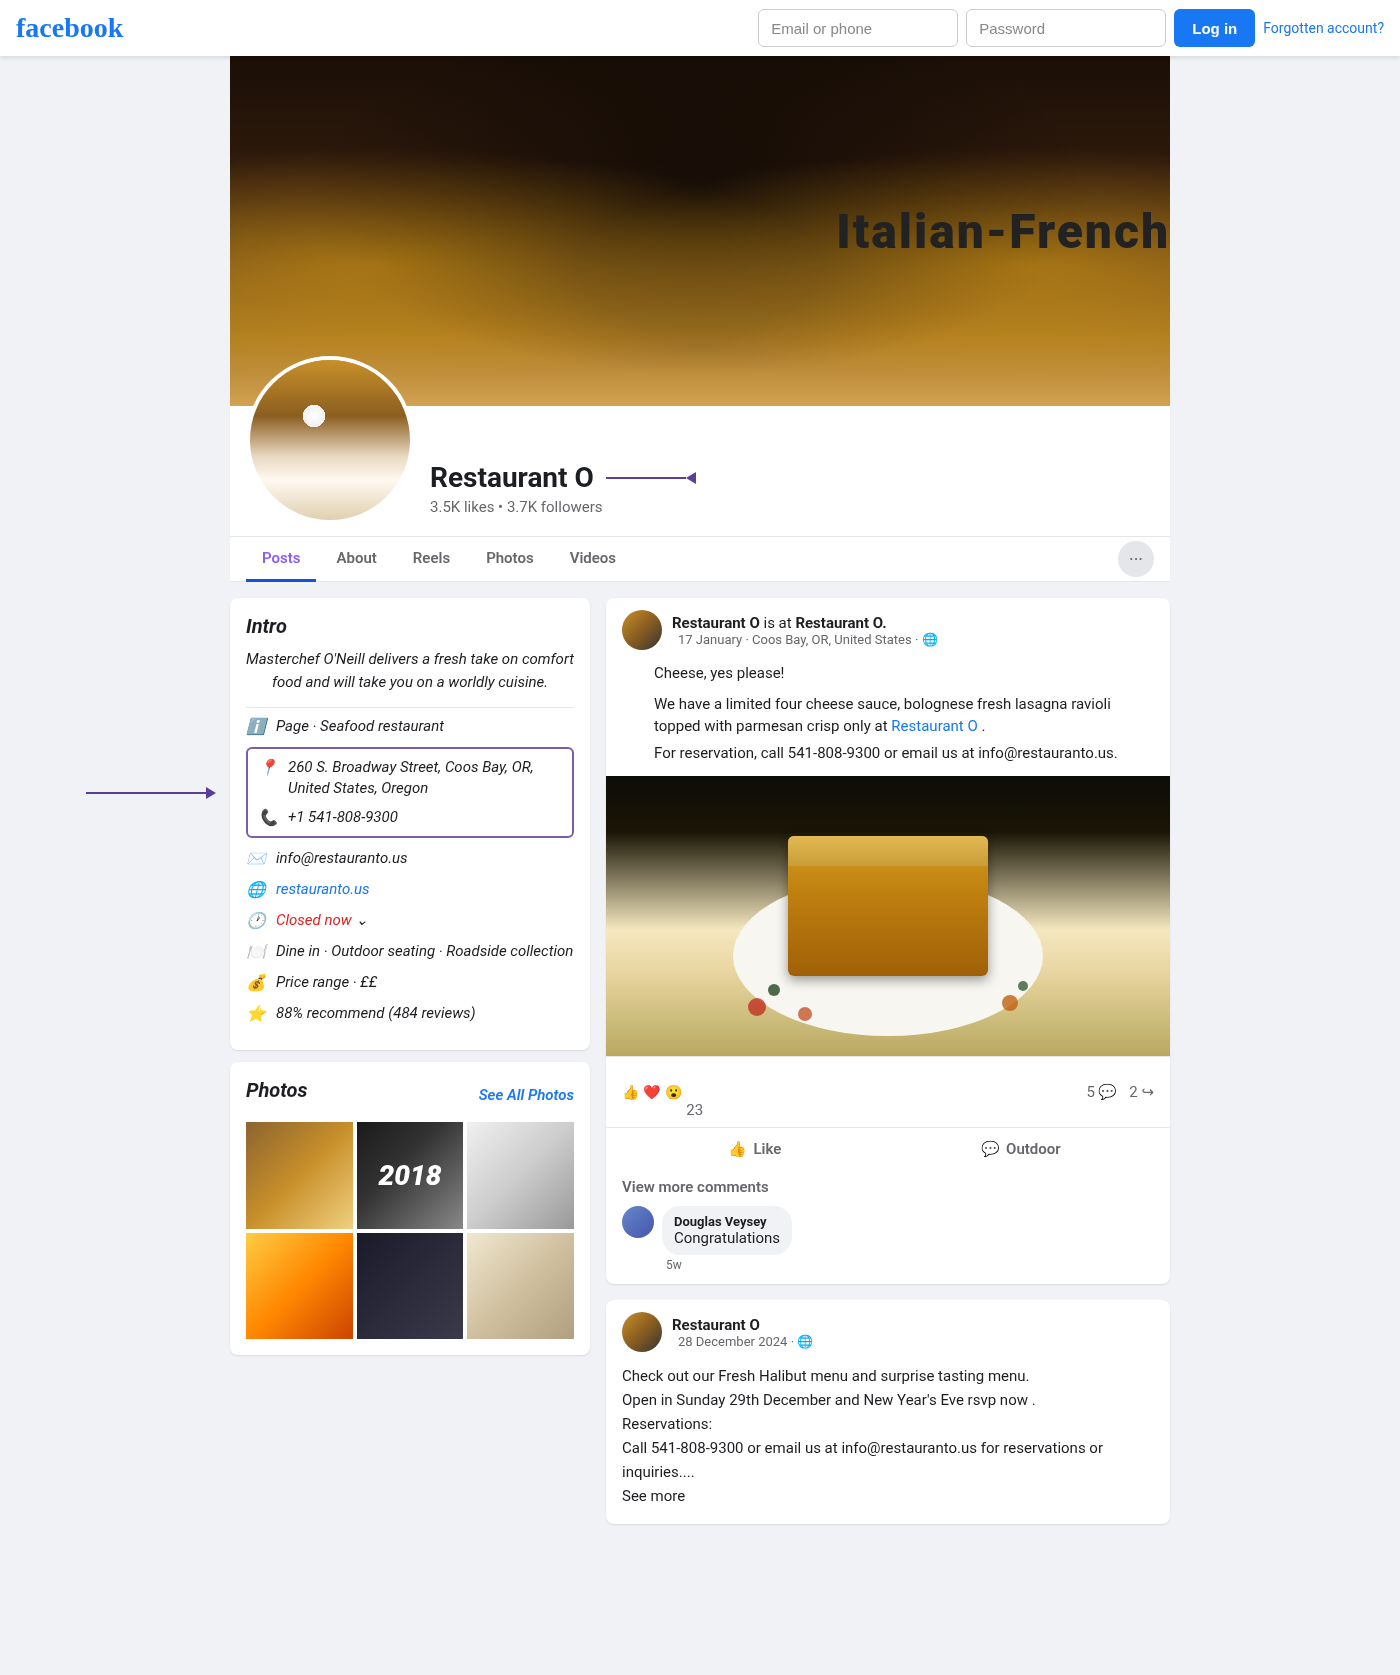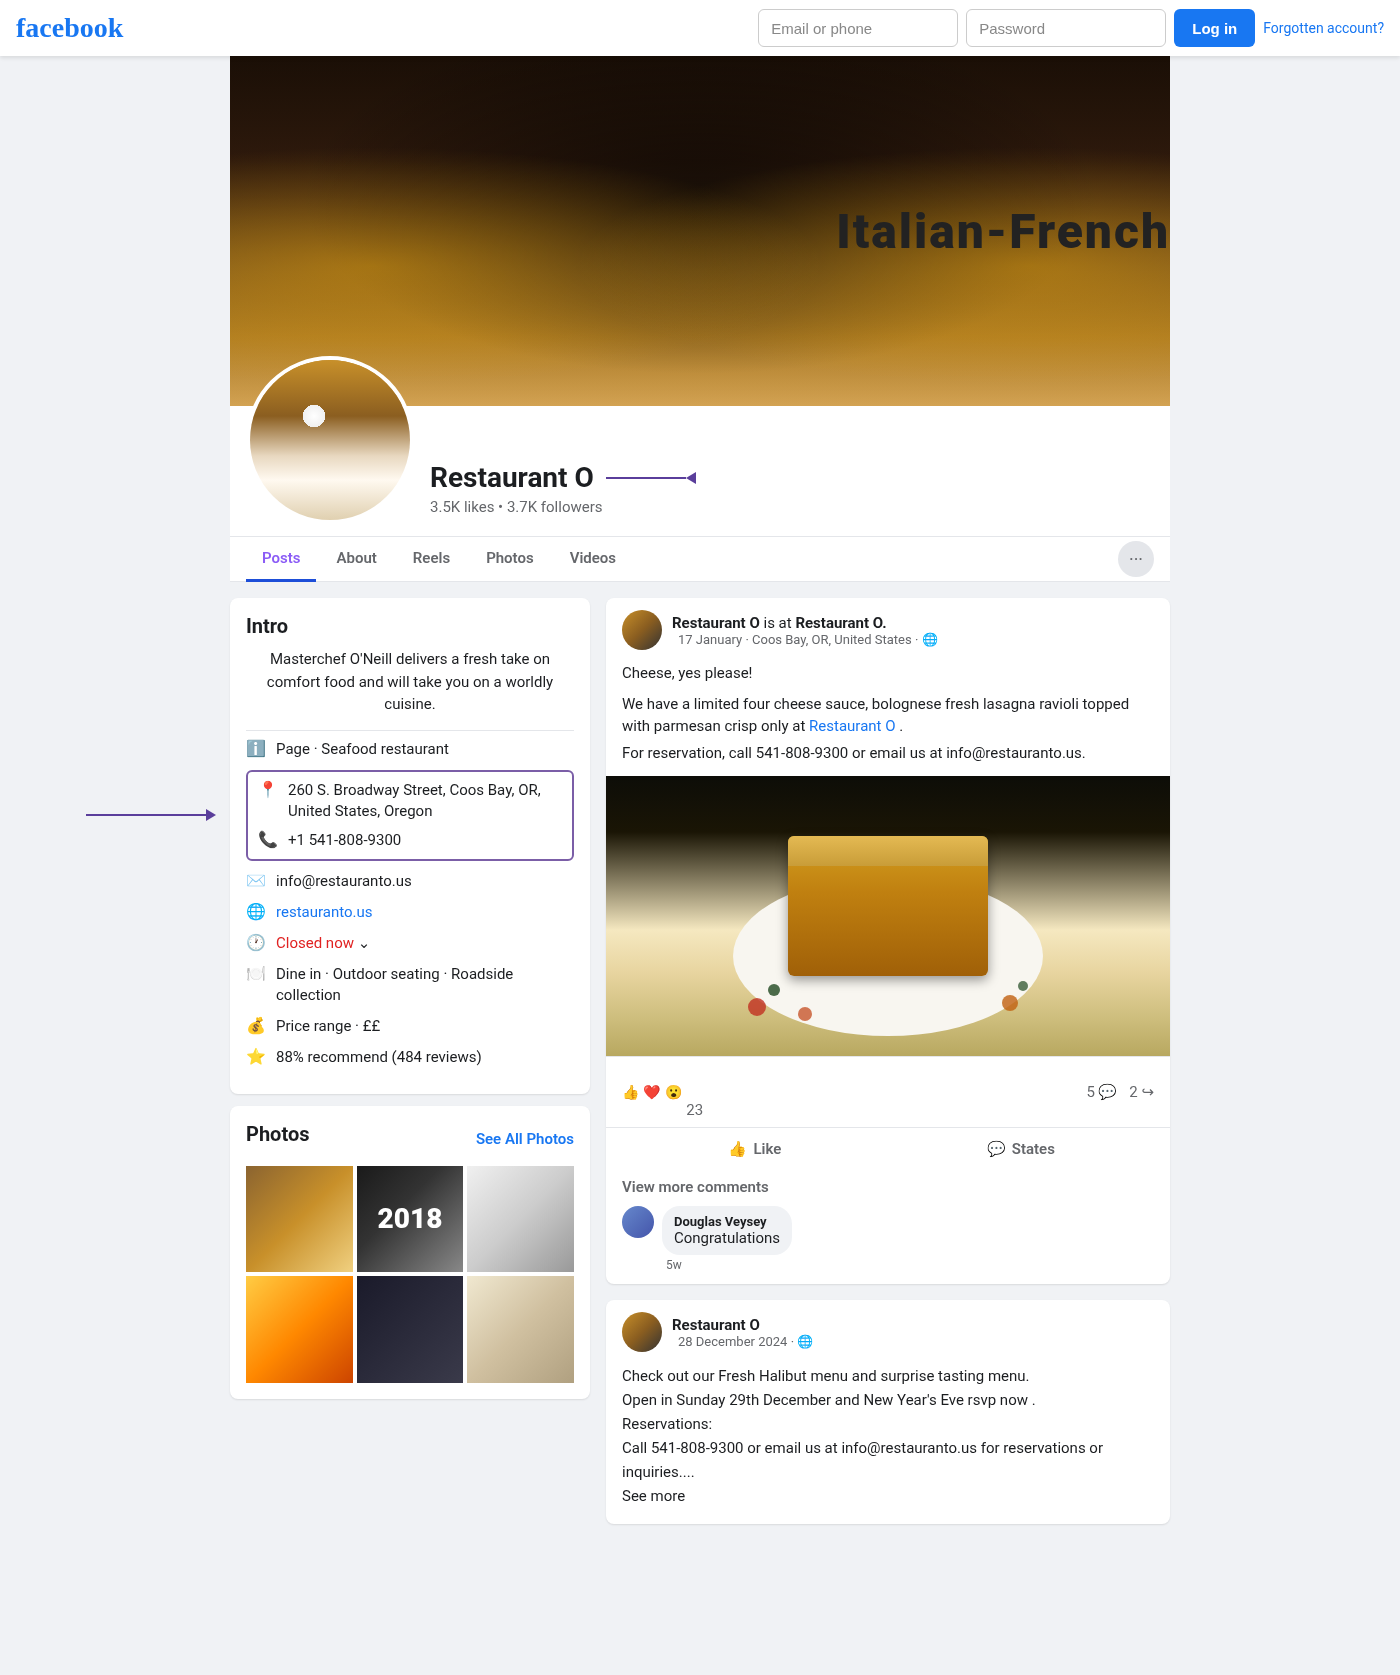--- a/index.html
+++ b/index.html
@@ -218,20 +218,21 @@
       display: flex;
       flex-direction: column;
       gap: 12px;
     }
 
     .card {
       background: #fff;
       border-radius: 8px;
       padding: 16px;
       box-shadow: 0 1px 2px rgba(0,0,0,0.1);
+      font-style: italic;
     }
 
     .card-title {
       font-size: 20px;
       font-weight: 700;
       color: #1c1e21;
       margin-bottom: 10px;
     }
 
     .intro-text {
@@ -352,20 +353,21 @@
       display: flex;
       align-items: center;
       gap: 4px;
       margin-left: 6px;
     }
     .post-body {
       padding: 0 16px 12px 16px;
       font-size: 15px;
       color: #1c1e21;
       line-height: 1.5;
+      margin-left: 32px;
     }
     .post-body .link { color: #1877f2; }
     .post-image {
       width: 100%;
       height: 280px;
       background: linear-gradient(180deg, #1a1205 0%, #3d2a10 30%, #c8902a 60%, #e8c870 80%, #f0e0a0 100%);
       position: relative;
       overflow: hidden;
     }
     .post-reactions {
@@ -687,21 +689,21 @@
         </div>
       </div>
 
       <div class="post-actions">
         <div class="action-btn">
           <span>👍</span>
           <span>Like</span>
         </div>
         <div class="action-btn">
           <span>💬</span>
-          <span>States</span>
+          <span>Outdoor</span>
         </div>
       </div>
 
       <div class="comments-section">
         <div class="view-more-comments">View more comments</div>
         <div class="comment-item">
           <div class="comment-avatar"></div>
           <div class="comment-bubble">
             <div class="comment-author">Douglas Veysey</div>
             <div class="comment-text">Congratulations</div>

